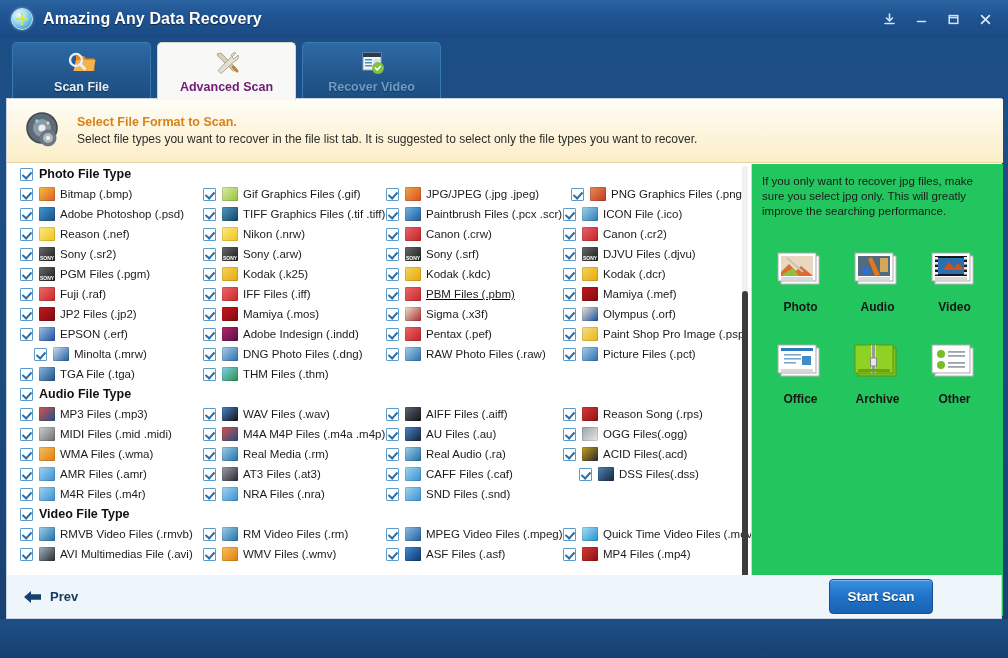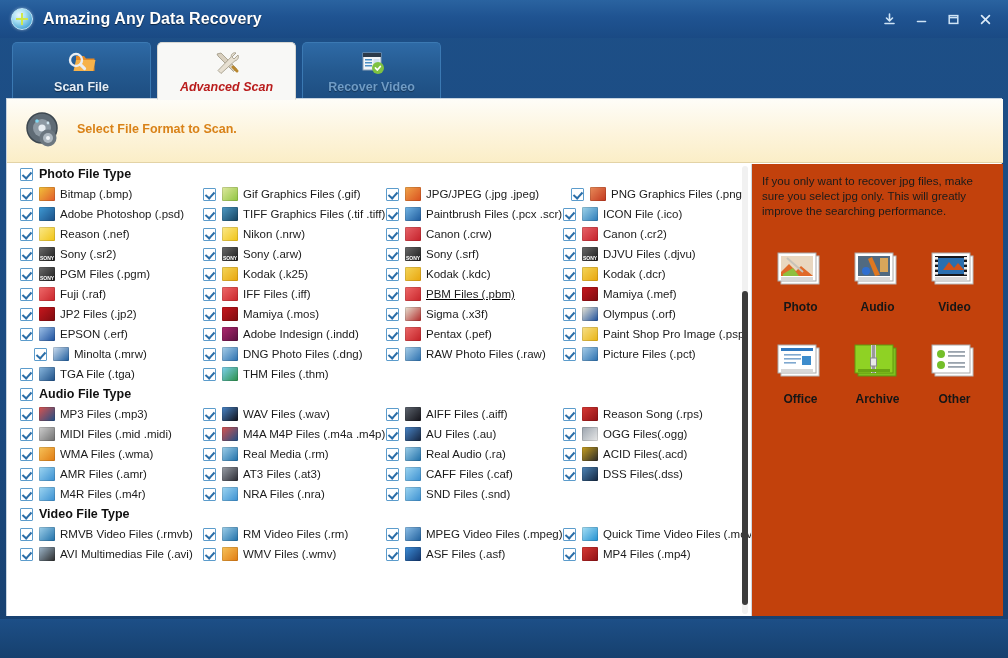--- a/index.html
+++ b/index.html
@@ -87,21 +87,21 @@
     border-bottom: none;
   }
   .tab.inactive .tab-label { color: #e4eef8; text-shadow: 0 1px 1px rgba(0,0,0,.5); }
   .tab.disabled .tab-label { color: #6f9cc6; text-shadow: 0 1px 1px rgba(0,0,0,.35); }
   .tab.active {
     background: #f8f8f6;
     border: 1px solid #d7d7d2;
     border-bottom: 1px solid #f8f8f6;
     z-index: 4;
   }
-  .tab.active .tab-label { color: #b91c1c; text-shadow: none; font-style: italic; }
+  .tab.active .tab-label { color: #701a75; text-shadow: none; }
   .tab-label { font-size: 12.5px; font-weight: bold; margin-top: 2px; }
   .tab-icon { width: 32px; height: 30px; display: block; }
 
   
   #content {
     position: absolute; left: 6px; top: 98px;
     width: 996px; height: 518px;
     background: #ffffff;
     border: 1px solid #c8d4e0;
   }
@@ -203,21 +203,21 @@
     position: absolute; right: 3px; top: 128px;
     width: 6px; height: 318px;
     background: #3c3c3c;
     border-radius: 3px;
     cursor: default;
   }
 
   
   #rightpanel {
     width: 251px; height: 452px;
-    background: #c2410c;
+    background: #22c55e;
     padding: 10px 12px 0 10px;
     position: relative;
   }
   #hint {
     font-size: 11.5px; color: #1b1b1b; line-height: 15px;
   }
   #cat-grid {
     position: absolute; left: 10px; top: 82px;
     width: 231px;
     display: grid;
@@ -352,20 +352,21 @@
         <circle cx="16" cy="12" r="1.8" fill="#7fd8f2"></circle>
         <circle cx="27" cy="14" r="1.4" fill="#cfe4ef"></circle>
         <g fill="#6c7780">
           <circle cx="27" cy="29" r="8.5"></circle>
         </g>
         <circle cx="27" cy="29" r="5" fill="#aeb8c0"></circle>
         <circle cx="27" cy="29" r="2" fill="#f0f4f7"></circle>
       </svg>
       <div id="banner-texts">
         <div id="banner-title">Select File Format to Scan.</div>
+        <div id="banner-sub">Select file types you want to recover in the file list tab. It is suggested to select only the file types you want to recover.</div>
       </div>
     </div>
 
     <div id="list-wrap">
 
       <div id="list">
         <div id="list-inner">
             <div class="group-row">
               <div class="cb checked"></div>
               <span class="group-label">Photo File Type</span>
@@ -669,21 +670,21 @@
               <div class="cell" style="left: 196px;">
                 <div class="cb checked"></div>
                 <span class="fi" style="background: linear-gradient(135deg, rgb(154, 160, 168) 0%, rgb(42, 42, 50) 100%);"></span>
                 <span class="cell-label">AT3 Files (.at3)</span>
               </div>
               <div class="cell" style="left: 379px;">
                 <div class="cb checked"></div>
                 <span class="fi" style="background: linear-gradient(135deg, rgb(158, 214, 242) 0%, rgb(58, 143, 208) 100%);"></span>
                 <span class="cell-label">CAFF Files (.caf)</span>
               </div>
-              <div class="cell" style="left: 556px;">
+              <div class="cell" style="left: 572px;">
                 <div class="cb checked"></div>
                 <span class="fi" style="background: linear-gradient(135deg, rgb(79, 134, 184) 0%, rgb(19, 38, 63) 100%);"></span>
                 <span class="cell-label">DSS Files(.dss)</span>
               </div>
             </div>
             <div class="item-row">
               <div class="cell" style="left: 13px;">
                 <div class="cb checked"></div>
                 <span class="fi" style="background: linear-gradient(135deg, rgb(158, 214, 242) 0%, rgb(58, 143, 208) 100%);"></span>
                 <span class="cell-label">M4R Files (.m4r)</span>
@@ -859,15 +860,24 @@
               </svg>
             </div>
             <div class="cat-label">Other</div>
           </div>
 
         </div>
       </div>
     </div>
   </div>
 
+  <div id="footer">
+    <div id="prev-btn">
+      <svg width="20" height="16" viewBox="0 0 20 16">
+        <path d="M1 8l7-6v3.2h10v5.6H8V14z" fill="#16416e"></path>
+      </svg>
+      <span id="prev-label">Prev</span>
+    </div>
+    <div id="start-scan">Start Scan</div>
+  </div>
 
   <div id="bottom-strip"></div>
 </div>
 
 </body></html>

